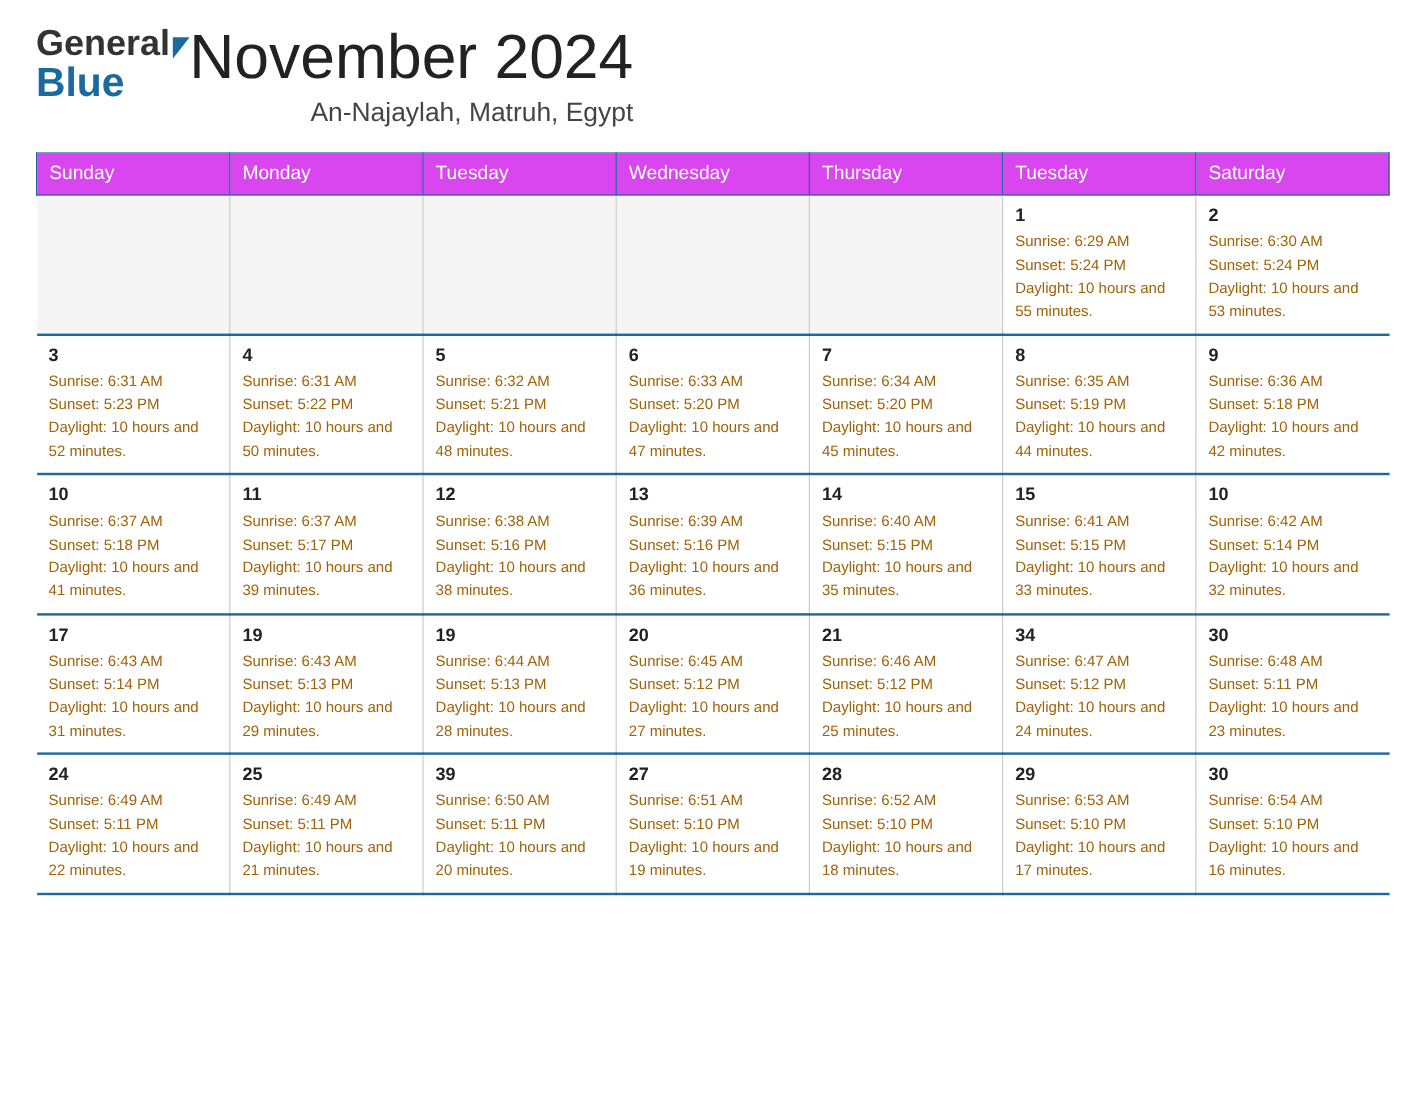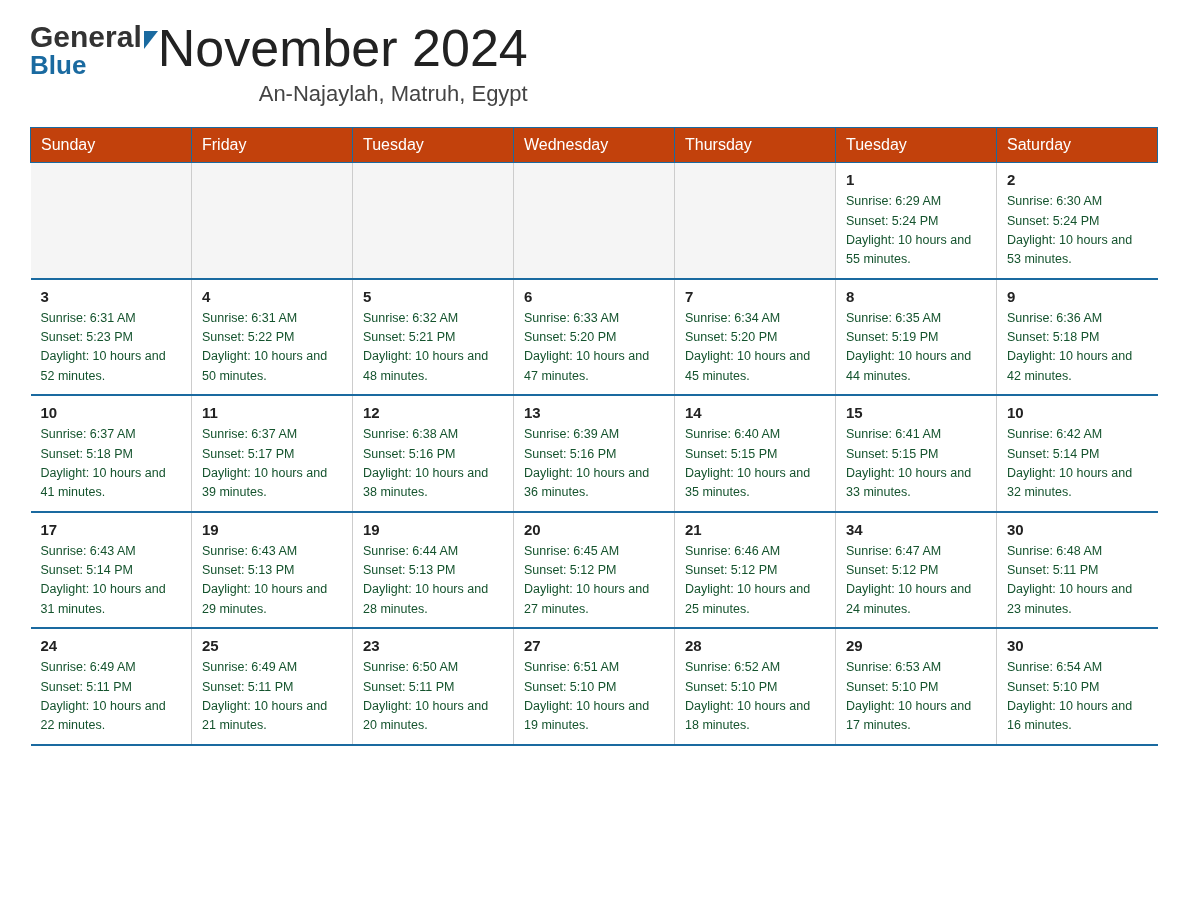--- a/index.html
+++ b/index.html
@@ -36,21 +36,21 @@
       font-weight: normal;
       color: #444;
       margin-top: 4px;
     }
     .calendar {
       width: 100%;
       border-collapse: collapse;
       table-layout: fixed;
     }
     .calendar thead tr th {
-      background-color: #c2410c;
+      background-color: #d946ef;
       color: #fff;
       padding: 8px 10px;
       text-align: left;
       font-size: 16px;
       font-weight: normal;
       border: 1px solid #1a6aa0;
     }
     .calendar tbody tr {
       border-bottom: 2px solid #1a6aa0;
     }
@@ -72,21 +72,21 @@
     .day-number {
       font-size: 15px;
       font-weight: bold;
       color: #222;
       display: block;
       margin-bottom: 4px;
     }
     .day-info {
       font-size: 12.5px;
       line-height: 1.55;
-      color: #14532d;
+      color: #a16207;
     }
     .logo-row {
       display: flex;
       align-items: center;
     }
     .logo-text-general {
       font-size: 30px;
       font-weight: bold;
       color: #333;
     }
@@ -103,33 +103,33 @@
   </style>
 </head>
 <body>
 
 <div class="header">
   <div class="logo">
     <div class="logo-row">
       <span class="logo-text-general">General</span>
       <span class="logo-arrow"></span>
     </div>
-    <div style="font-size:26px;font-weight:bold;color:#1a6aa0;margin-top:-4px;">Blue</div>
+    <div style="font-size:34px;font-weight:bold;color:#1a6aa0;margin-top:-4px;">Blue</div>
   </div>
   <div class="title-area">
     <h1>November 2024</h1>
     <h2>An-Najaylah, Matruh, Egypt</h2>
   </div>
 </div>
 
 <table class="calendar">
   <thead>
     <tr>
     <th>Sunday</th>
-        <th>Friday</th>
+        <th>Monday</th>
         <th>Tuesday</th>
         <th>Wednesday</th>
         <th>Thursday</th>
         <th>Tuesday</th>
         <th>Saturday</th>
       </tr>
   </thead>
   <tbody id="calendar-body">
   <tr>
         <td class="empty"></td>
@@ -239,21 +239,21 @@
       <tr>
         <td>
           <span class="day-number">24</span>
           <div class="day-info">Sunrise: 6:49 AM<br>Sunset: 5:11 PM<br>Daylight: 10 hours and 22 minutes.</div>
         </td>
         <td>
           <span class="day-number">25</span>
           <div class="day-info">Sunrise: 6:49 AM<br>Sunset: 5:11 PM<br>Daylight: 10 hours and 21 minutes.</div>
         </td>
         <td>
-          <span class="day-number">23</span>
+          <span class="day-number">39</span>
           <div class="day-info">Sunrise: 6:50 AM<br>Sunset: 5:11 PM<br>Daylight: 10 hours and 20 minutes.</div>
         </td>
         <td>
           <span class="day-number">27</span>
           <div class="day-info">Sunrise: 6:51 AM<br>Sunset: 5:10 PM<br>Daylight: 10 hours and 19 minutes.</div>
         </td>
         <td>
           <span class="day-number">28</span>
           <div class="day-info">Sunrise: 6:52 AM<br>Sunset: 5:10 PM<br>Daylight: 10 hours and 18 minutes.</div>
         </td>

